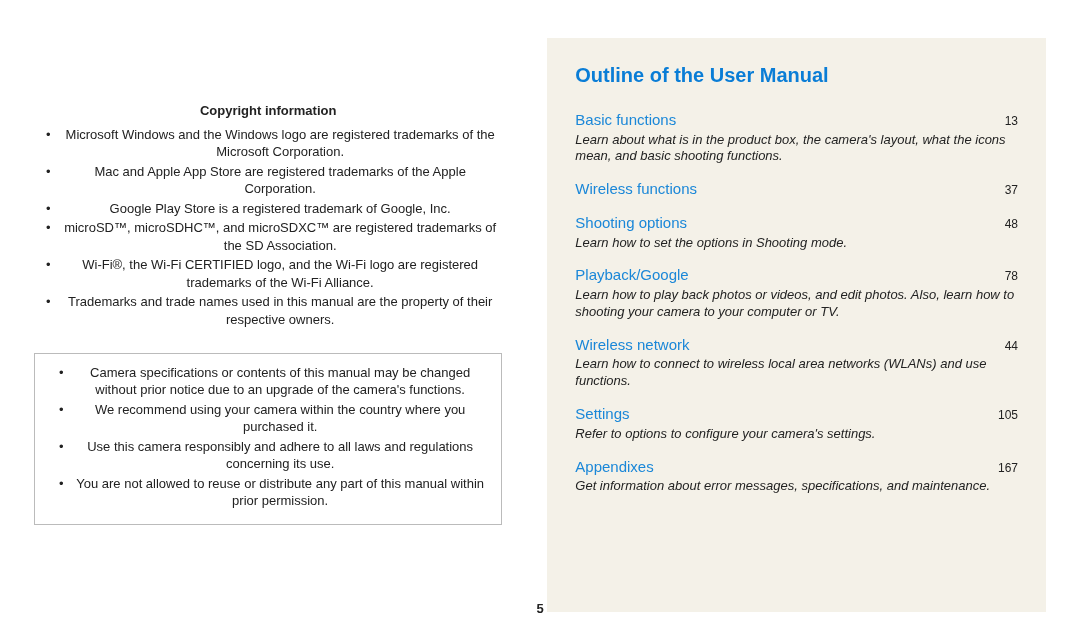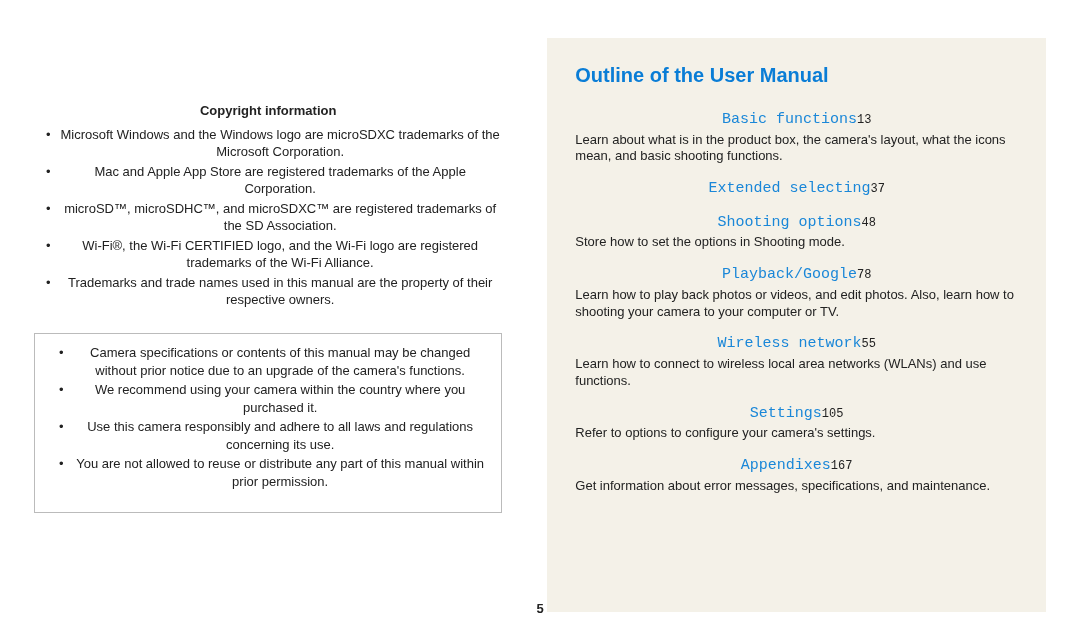--- a/index.html
+++ b/index.html
@@ -26,52 +26,53 @@
     line-height: 1.3;
     margin-left: 15px;
   }
   .copyright-heading { font-weight: 700; margin-bottom: 6px; }
   ul.bullets { list-style: none; padding-left: 14px; }
   ul.bullets li { position: relative; padding-left: 10px; margin-bottom: 2px; }
   ul.bullets li::before { content: "•"; position: absolute; left: -2px; top: 0; }
   .notice-box {
     border: 1px solid #bbb;
     margin-top: 24px;
-    padding: 10px 12px 20px 12px;
+    padding: 10px 12px 12px 12px;
   }
   .outline-title {
     color: #0a7dd6;
     font-weight: 700;
     font-size: 20px;
     margin-bottom: 22px;
   }
   .oc-item { margin-bottom: 14px; }
-  .oc-row { display: flex; justify-content: center; align-items: baseline; font-family: Liberation Mono, monospace; }
+  .oc-row { display: flex; justify-content: space-between; align-items: baseline; }
   .oc-name { color: #1a87d8; font-size: 15px; }
   .oc-page { color: #222; font-size: 12px; }
-  .oc-desc { color: #222; margin-top: 2px; }
+  .oc-desc { color: #222; margin-top: 2px; font-style: italic; }
   .pagenum {
     position: absolute;
     bottom: 14px;
     left: 0; right: 0;
     text-align: center;
     font-weight: 700;
     font-size: 13px;
   }
 </style>
 </head>
 <body>
 
 <div class="page">
 
   <div class="col-left">
     <div class="copyright-heading">Copyright information</div>
     <ul class="bullets">
-      <li>Microsoft Windows and the Windows logo are microSDXC trademarks of the Microsoft Corporation.</li>
+      <li>Microsoft Windows and the Windows logo are registered trademarks of the Microsoft Corporation.</li>
       <li>Mac and Apple App Store are registered trademarks of the Apple Corporation.</li>
+      <li>Google Play Store is a registered trademark of Google, Inc.</li>
       <li>microSD™, microSDHC™, and microSDXC™ are registered trademarks of the SD Association.</li>
       <li>Wi-Fi®, the Wi-Fi CERTIFIED logo, and the Wi-Fi logo are registered trademarks of the Wi-Fi Alliance.</li>
       <li>Trademarks and trade names used in this manual are the property of their respective owners.</li>
     </ul>
 
     <div class="notice-box">
       <ul class="bullets">
         <li>Camera specifications or contents of this manual may be changed without prior notice due to an upgrade of the camera's functions.</li>
         <li>We recommend using your camera within the country where you purchased it.</li>
         <li>Use this camera responsibly and adhere to all laws and regulations concerning its use.</li>
@@ -86,45 +87,45 @@
     <div class="oc-item">
       <div class="oc-row">
         <span class="oc-name">Basic functions</span>
         <span class="oc-page">13</span>
       </div>
       <div class="oc-desc">Learn about what is in the product box, the camera's layout, what the icons mean, and basic shooting functions.</div>
     </div>
 
     <div class="oc-item">
       <div class="oc-row">
-        <span class="oc-name">Extended selecting</span>
+        <span class="oc-name">Wireless functions</span>
         <span class="oc-page">37</span>
       </div>
     </div>
 
     <div class="oc-item">
       <div class="oc-row">
         <span class="oc-name">Shooting options</span>
         <span class="oc-page">48</span>
       </div>
-      <div class="oc-desc">Store how to set the options in Shooting mode.</div>
+      <div class="oc-desc">Learn how to set the options in Shooting mode.</div>
     </div>
 
     <div class="oc-item">
       <div class="oc-row">
         <span class="oc-name">Playback/Google</span>
         <span class="oc-page">78</span>
       </div>
       <div class="oc-desc">Learn how to play back photos or videos, and edit photos. Also, learn how to shooting your camera to your computer or TV.</div>
     </div>
 
     <div class="oc-item">
       <div class="oc-row">
         <span class="oc-name">Wireless network</span>
-        <span class="oc-page">55</span>
+        <span class="oc-page">44</span>
       </div>
       <div class="oc-desc">Learn how to connect to wireless local area networks (WLANs) and use functions.</div>
     </div>
 
     <div class="oc-item">
       <div class="oc-row">
         <span class="oc-name">Settings</span>
         <span class="oc-page">105</span>
       </div>
       <div class="oc-desc">Refer to options to configure your camera's settings.</div>

